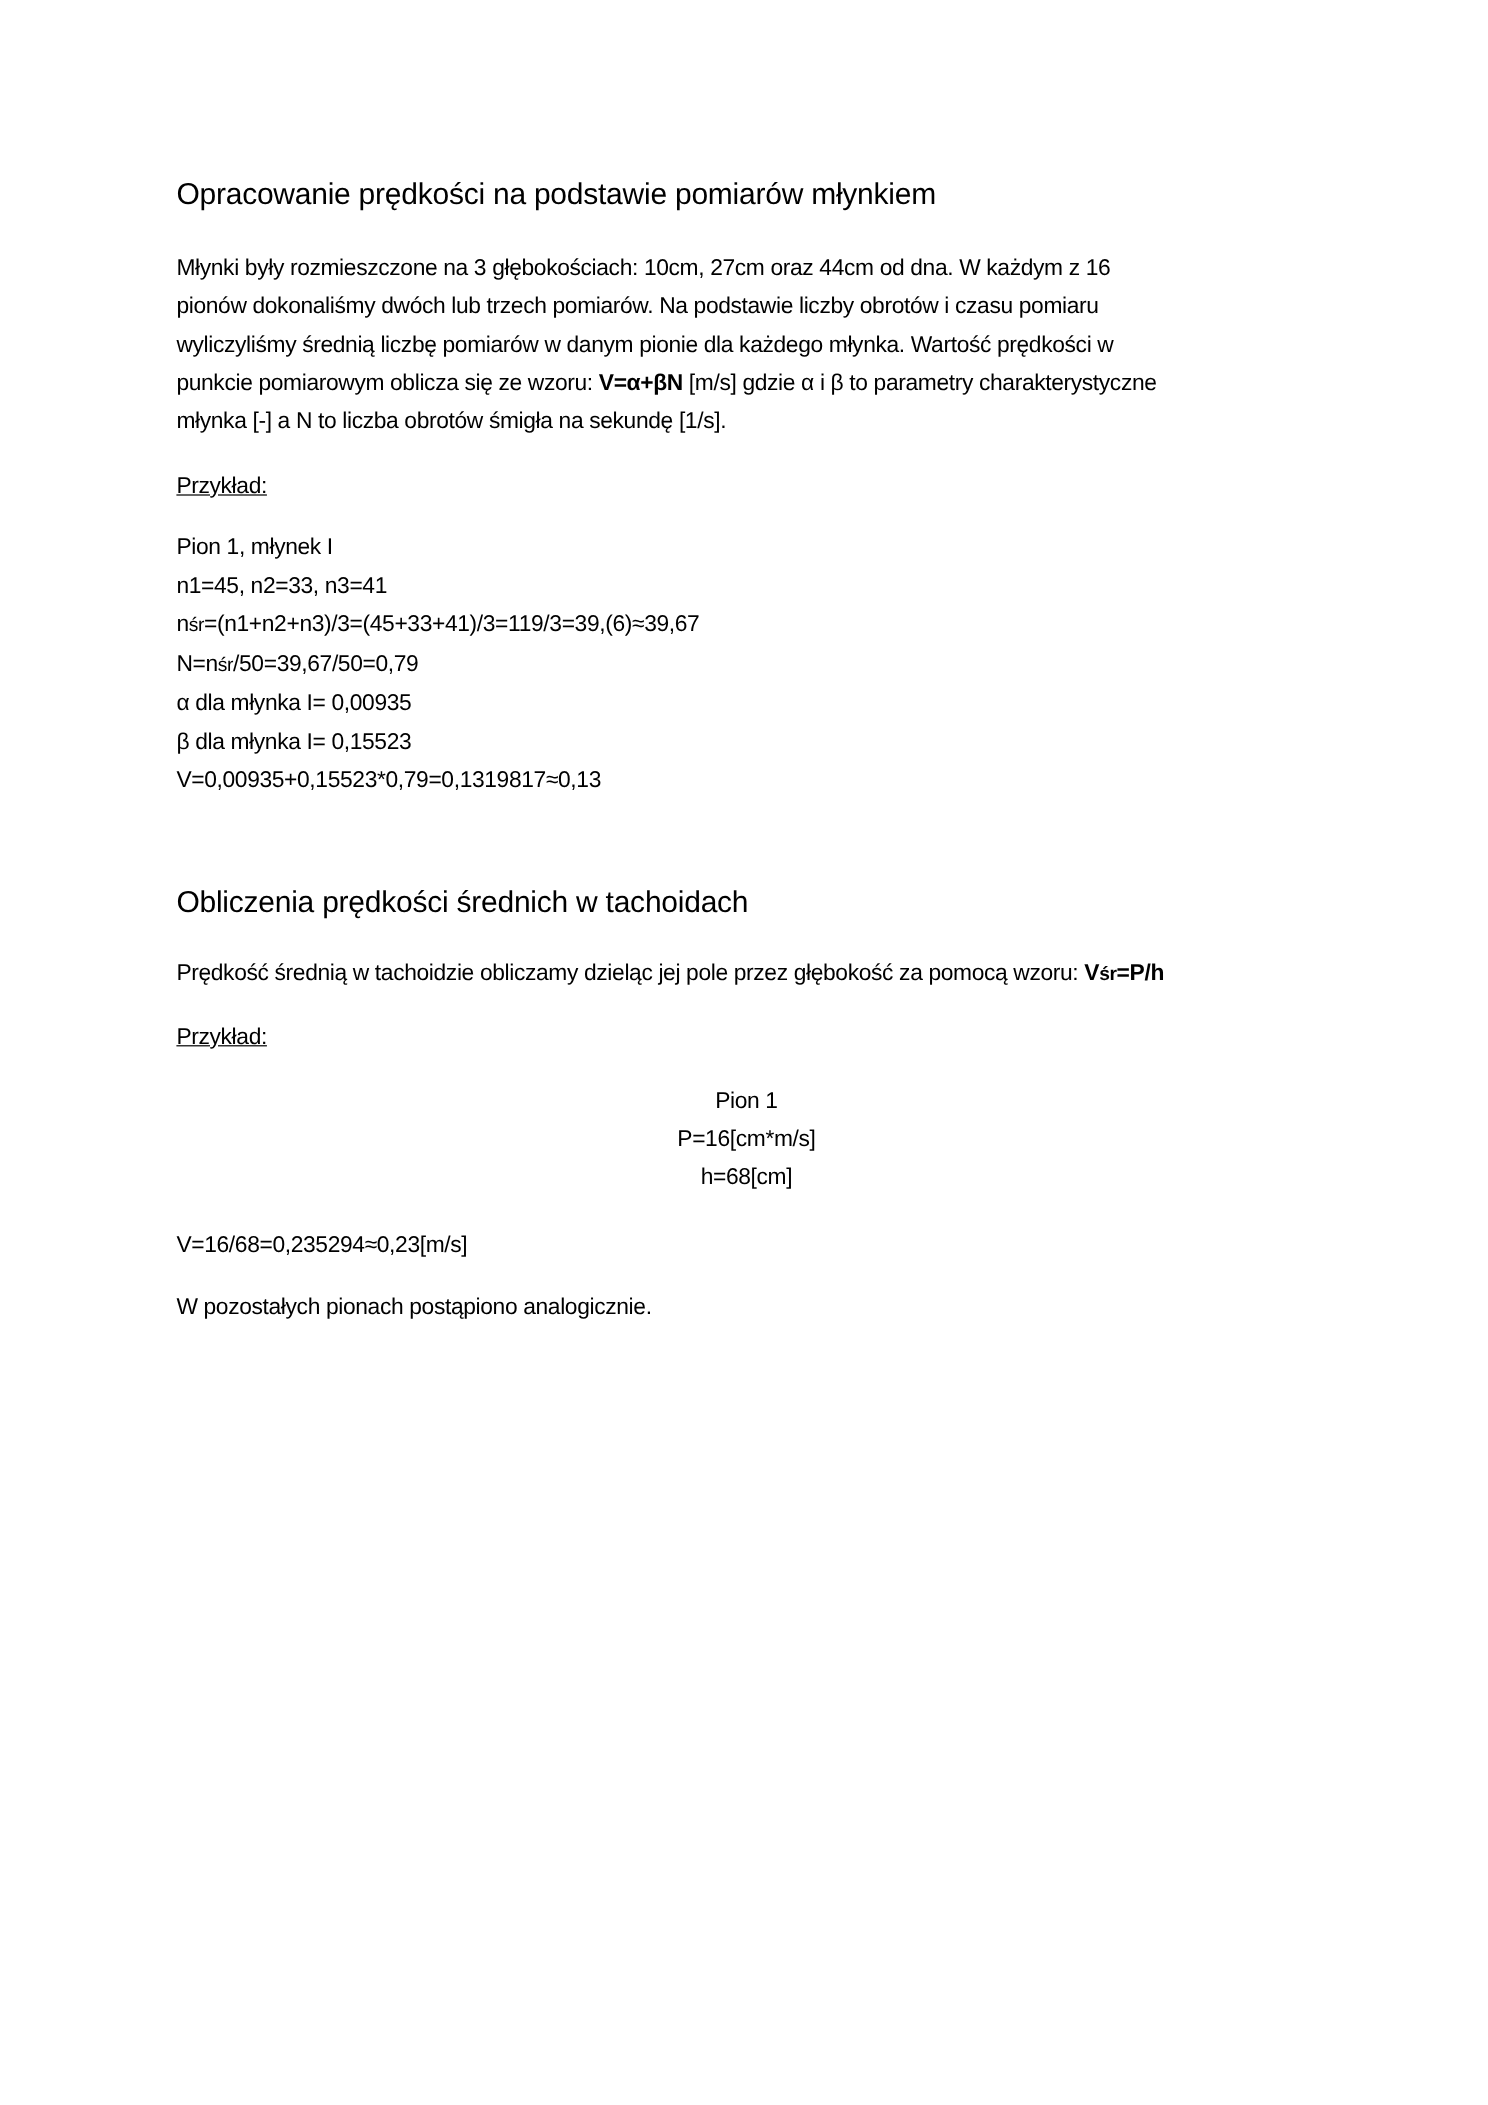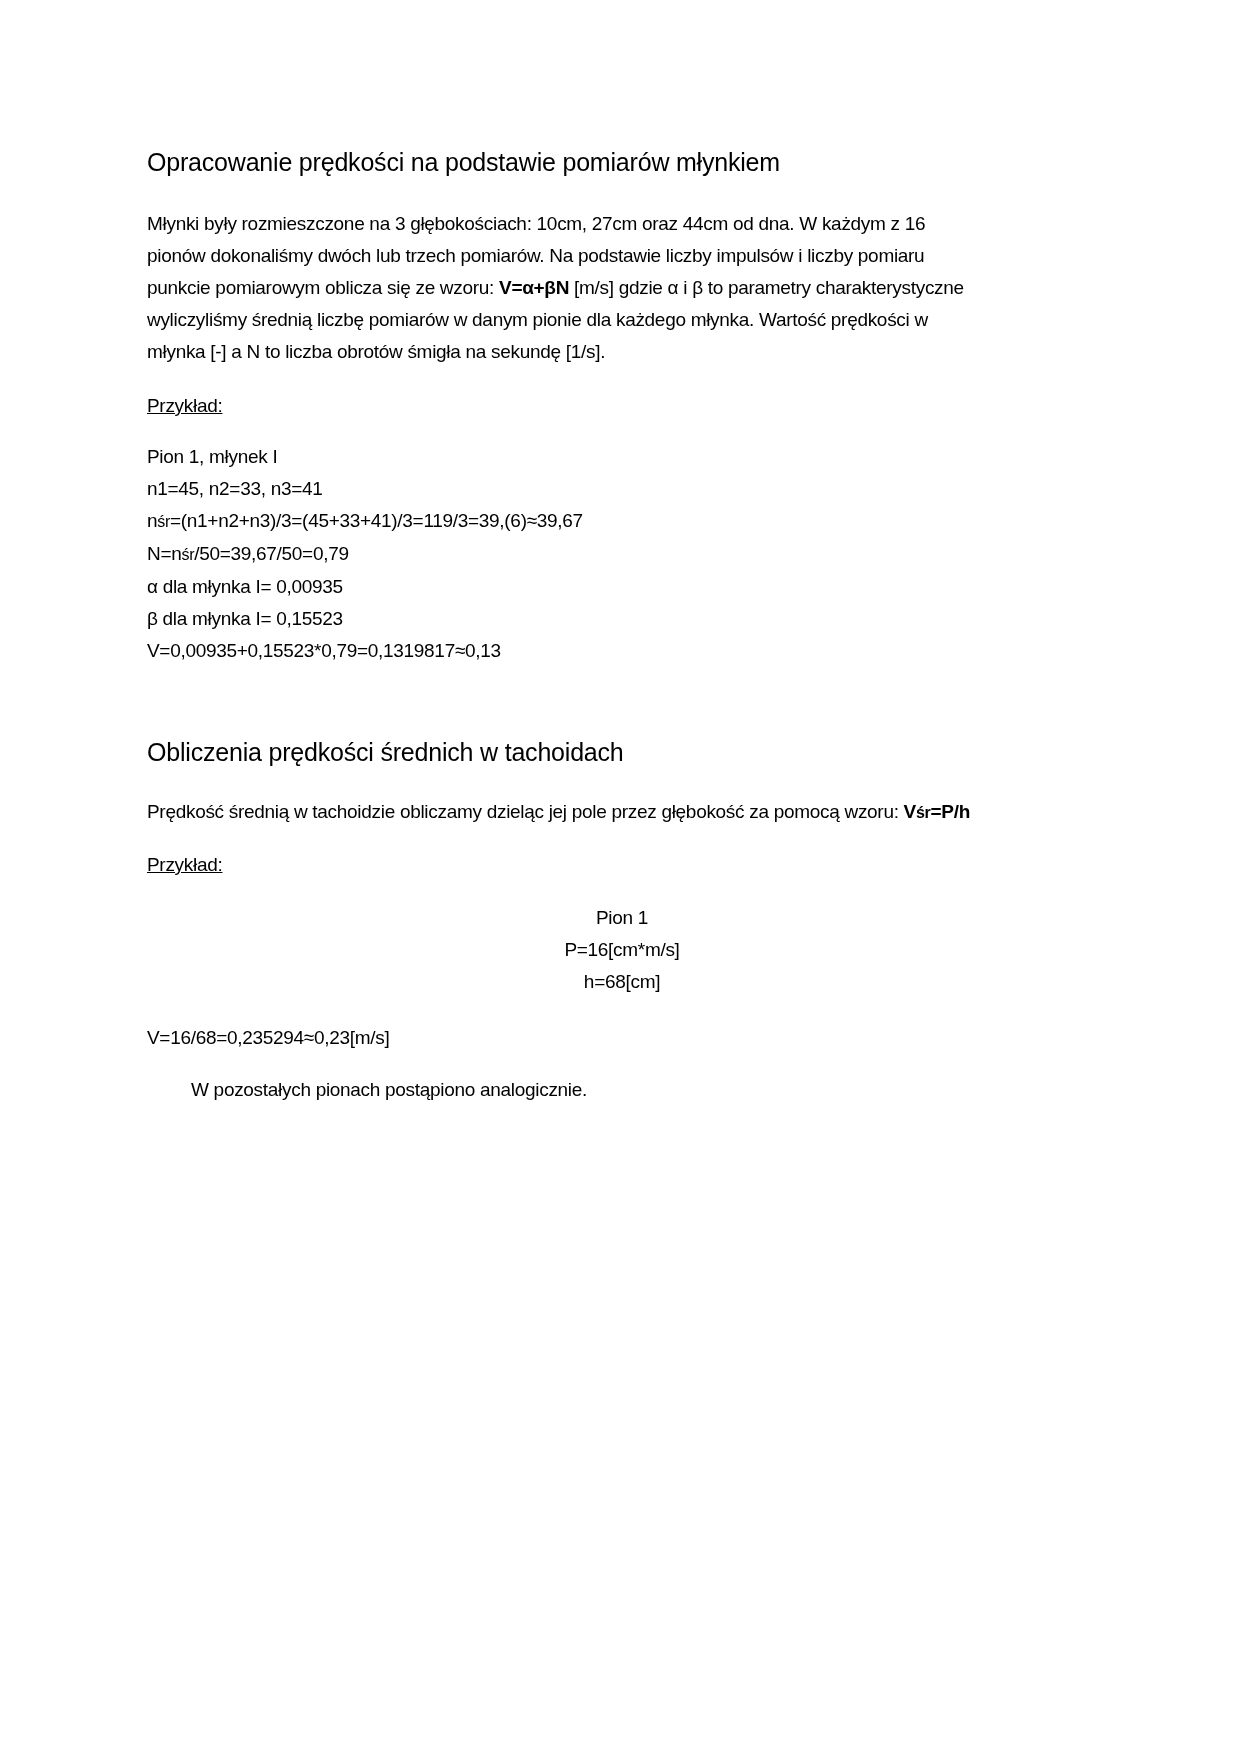--- a/index.html
+++ b/index.html
@@ -56,23 +56,23 @@
 </head>
 <body>
 
 <div class="page">
   <div class="content">
 
     <h1 class="heading abs" style="top:148px;">Opracowanie prędkości na podstawie pomiarów młynkiem</h1>
 
     <div class="para" style="top:208px;">
       <span class="ln">Młynki były rozmieszczone na 3 głębokościach: 10cm, 27cm oraz 44cm od dna. W każdym z 16</span>
-      <span class="ln">pionów dokonaliśmy dwóch lub trzech pomiarów. Na podstawie liczby impulsów i liczby pomiaru</span>
+      <span class="ln">pionów dokonaliśmy dwóch lub trzech pomiarów. Na podstawie liczby obrotów i czasu pomiaru</span>
+      <span class="ln">wyliczyliśmy średnią liczbę pomiarów w danym pionie dla każdego młynka. Wartość prędkości w</span>
       <span class="ln"><span>punkcie pomiarowym oblicza się ze wzoru: </span><b>V=α+βN</b><span> [m/s] gdzie α i β to parametry charakterystyczne</span></span>
-      <span class="ln">wyliczyliśmy średnią liczbę pomiarów w danym pionie dla każdego młynka. Wartość prędkości w</span>
       <span class="ln">młynka [-] a N to liczba obrotów śmigła na sekundę [1/s].</span>
     </div>
 
     <div class="body-line abs u" style="top:390px;">Przykład:</div>
 
     <div class="para" style="top:441px;">
       <span class="ln">Pion 1, młynek I</span>
       <span class="ln">n1=45, n2=33, n3=41</span>
       <span class="ln"><span>n</span><span class="sub">śr</span><span>=(n1+n2+n3)/3=(45+33+41)/3=119/3=39,(6)≈39,67</span></span>
       <span class="ln"><span>N=n</span><span class="sub">śr</span><span>/50=39,67/50=0,79</span></span>
@@ -88,16 +88,16 @@
     <div class="body-line abs u" style="top:849px;">Przykład:</div>
 
     <div class="para" style="top:902px;text-align:center;">
       <span class="ln">Pion 1</span>
       <span class="ln">P=16[cm*m/s]</span>
       <span class="ln">h=68[cm]</span>
     </div>
 
     <div class="body-line abs" style="top:1022px;">V=16/68=0,235294≈0,23[m/s]</div>
 
-    <div class="body-line abs" style="top:1074px;margin-left:44px;">W pozostałych pionach postąpiono analogicznie.</div>
+    <div class="body-line abs" style="top:1074px;">W pozostałych pionach postąpiono analogicznie.</div>
 
   </div>
 </div>
 
 </body></html>

